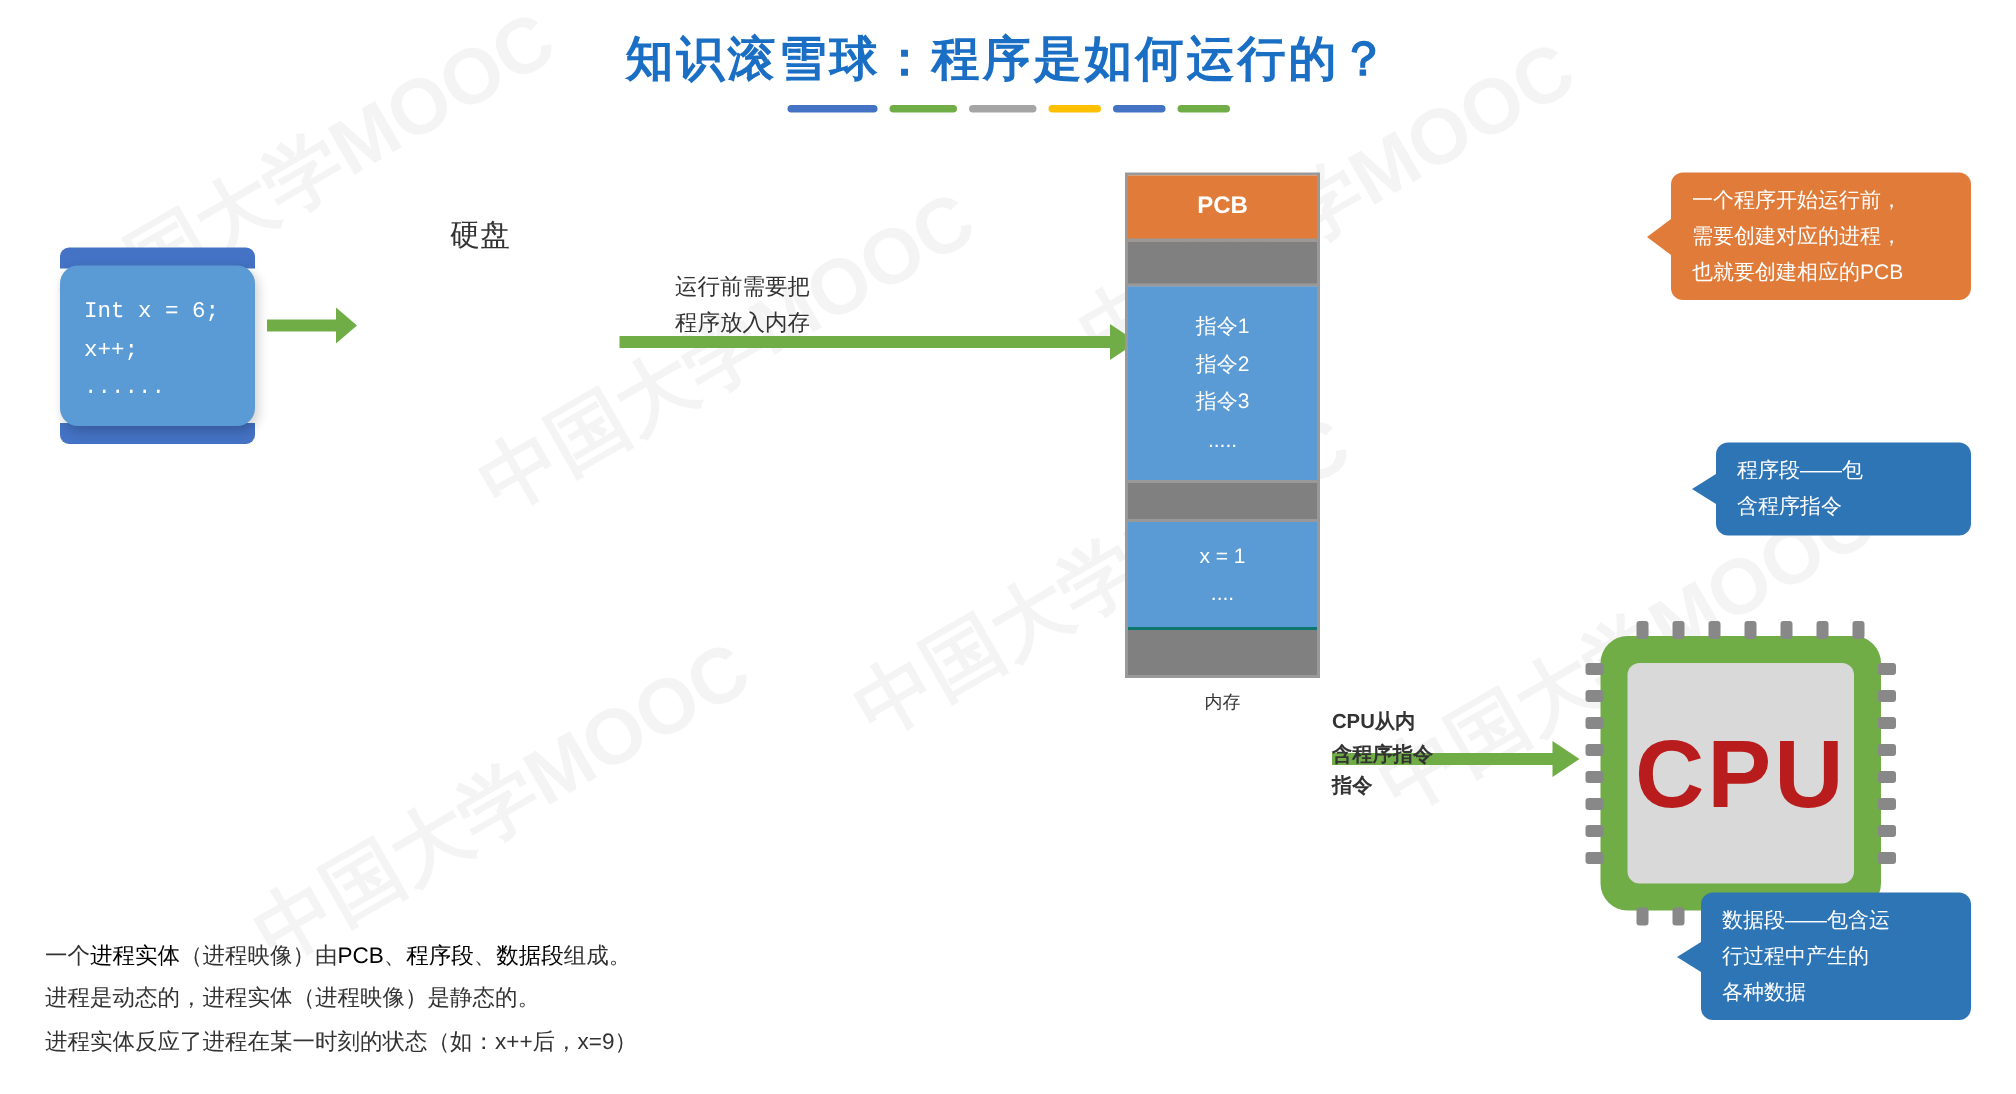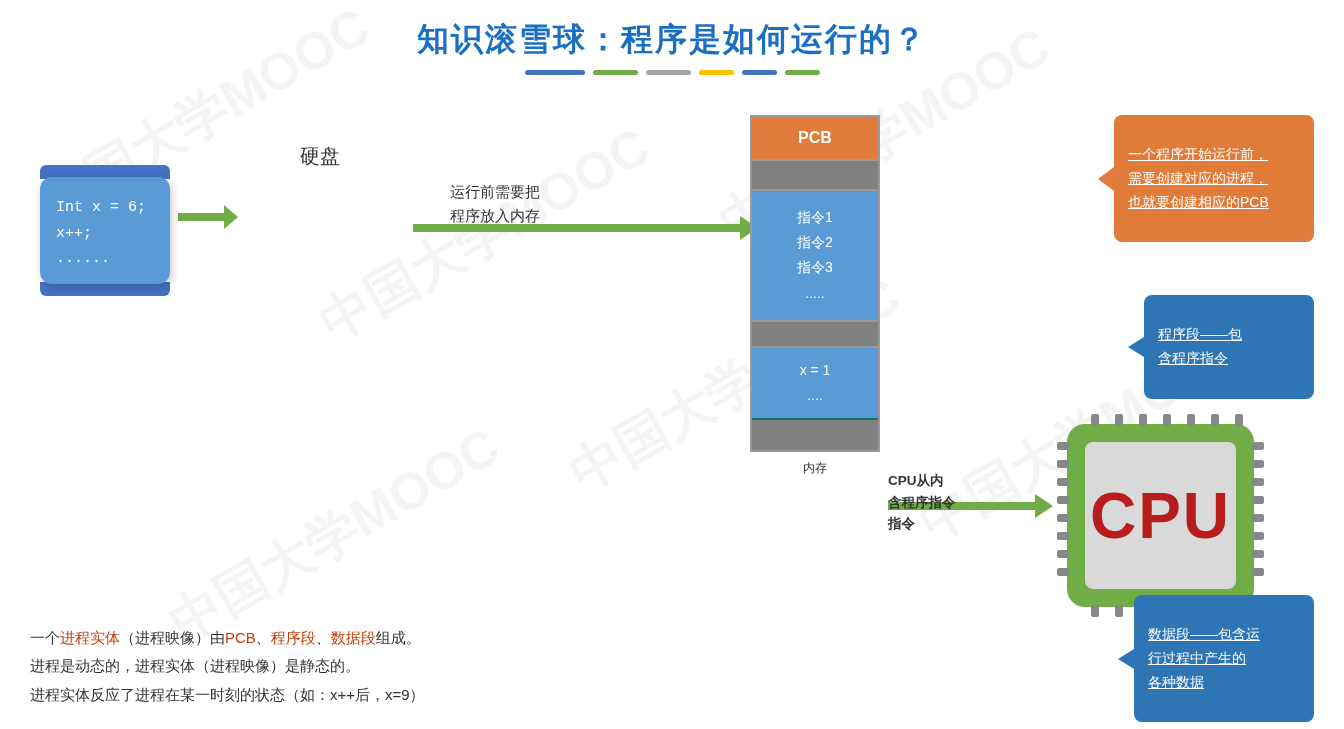--- a/index.html
+++ b/index.html
@@ -309,25 +309,24 @@
       font-size: 64px;
       font-weight: bold;
       color: #b91c1c;
       letter-spacing: 2px;
     }
 
     
     .callout {
       position: absolute;
       border-radius: 8px;
-      padding: 28px 14px;
+      padding: 7px 14px;
       font-size: 14px;
       line-height: 1.7;
       color: white;
-      text-decoration: underline;
     }
     .callout::after {
       content: '';
       position: absolute;
       border: 10px solid transparent;
     }
     .callout-orange {
       background: #e07b39;
       top: 30px;
       right: 30px;
@@ -383,21 +382,21 @@
 
     
     .bottom-text {
       position: absolute;
       bottom: 20px;
       left: 30px;
       font-size: 15px;
       line-height: 1.9;
       color: #333;
     }
-    .red { color: #c2410c; }
+    .red { color: #000000; }
 
     
     .seg { display: inline-block; height: 5px; border-radius: 2px; }
   </style>
 </head>
 <body>
 
 <div class="watermark" style="top:80px; left:20px;">中国大学MOOC</div>
 <div class="watermark" style="top:200px; left:300px;">中国大学MOOC</div>
 <div class="watermark" style="top:350px; left:550px;">中国大学MOOC</div>

